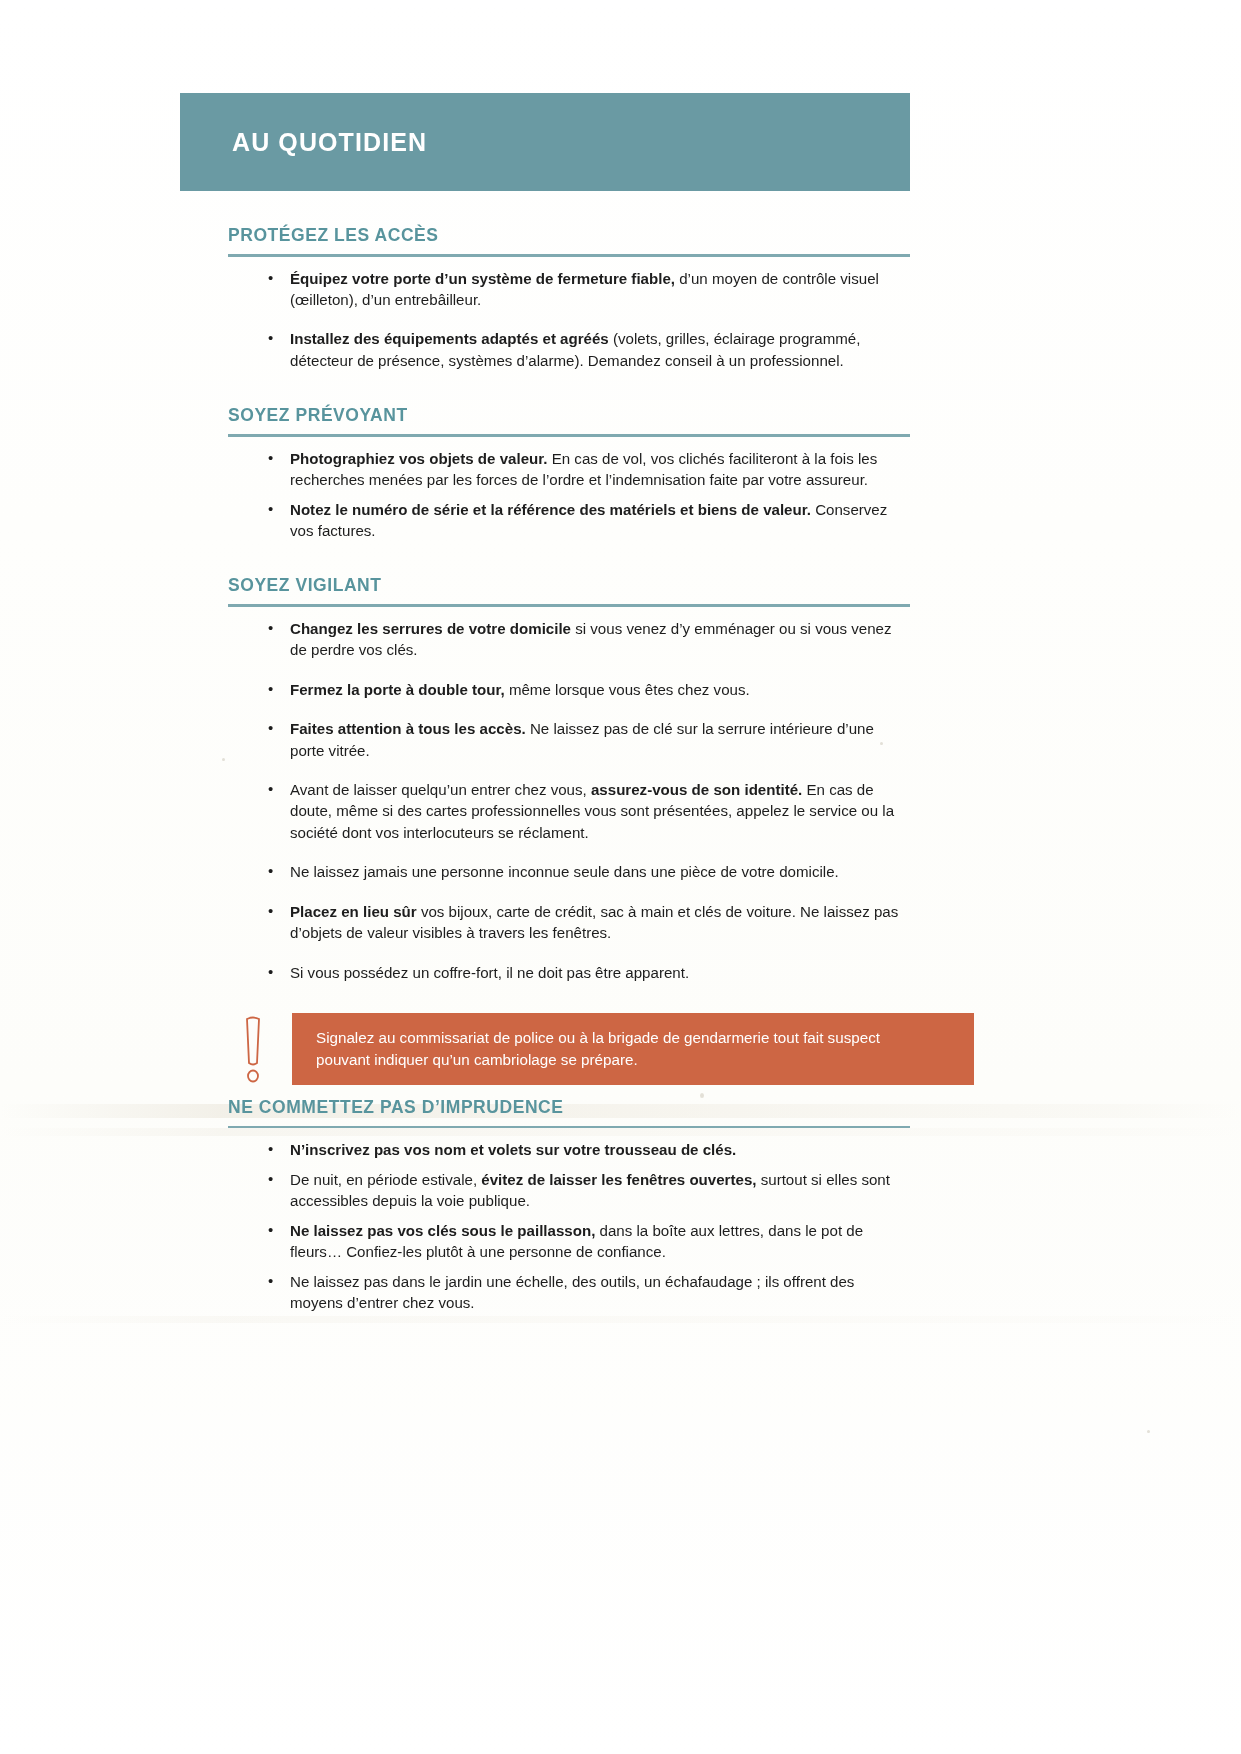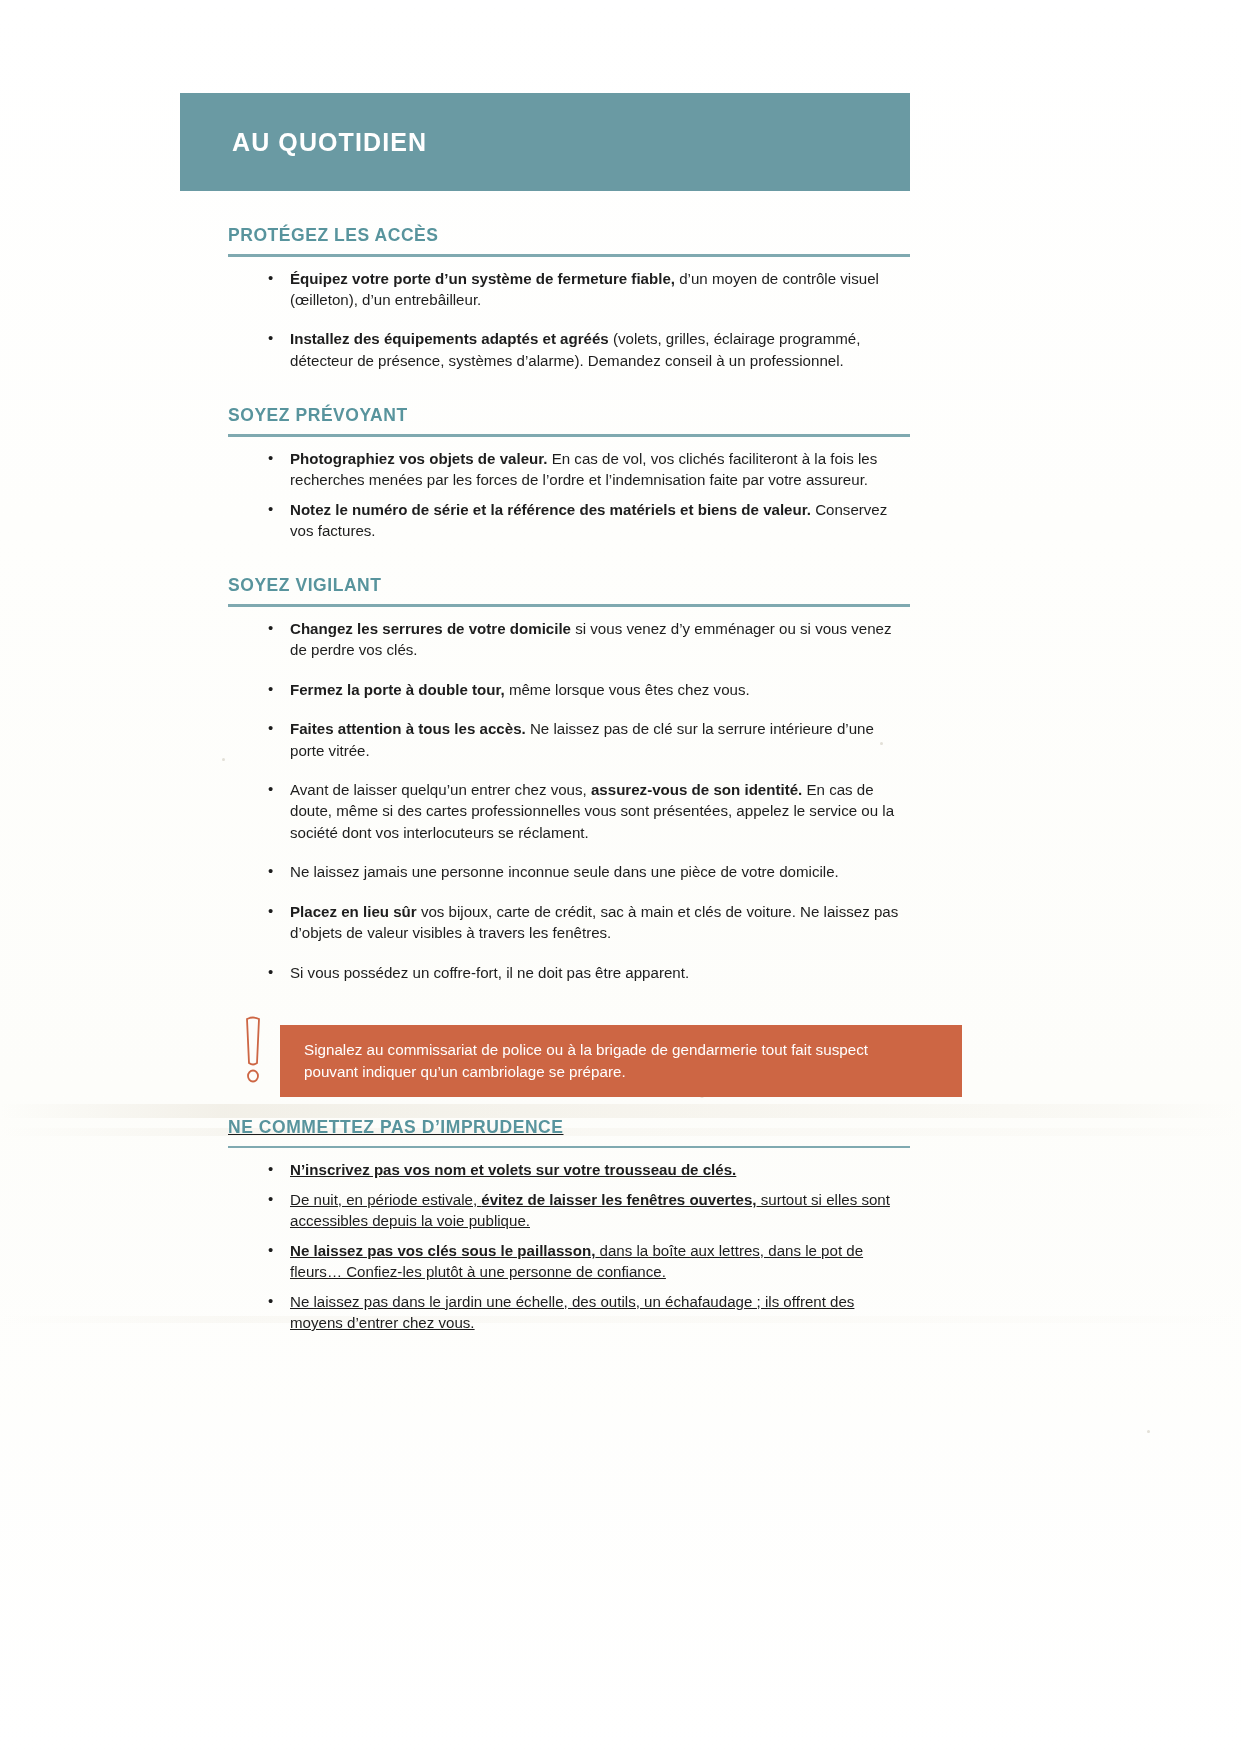--- a/index.html
+++ b/index.html
@@ -60,21 +60,21 @@
     font-size: 25px;
     font-weight: 600;
     letter-spacing: 1.1px;
   }
 
   
   .section {
     margin-left: 48px;
     margin-top: 34px;
   }
-  .section.tight { margin-top: 32px; text-decoration: underline; }
+  .section.tight { margin-top: 12px; }
 
   .section-head {
     color: #58949d;
     font-size: 17.5px;
     font-weight: 600;
     letter-spacing: .55px;
     padding-bottom: 8px;
   }
   .section-rule {
     height: 2.5px;
@@ -119,28 +119,27 @@
   }
   .callout-mark {
     position: absolute;
     left: 10px;
     top: 2px;
     width: 30px;
     height: 70px;
   }
   .callout-box {
     position: absolute;
-    left: 52px;
+    left: 64px;
     top: 0;
     width: 682px;
     height: 72px;
     background: #cd6644;
     box-sizing: border-box;
     padding: 14px 24px 0 24px;
-    margin-top: 12px;
   }
   .callout-text {
     color: #ffffff;
     font-size: 15.2px;
     line-height: 1.45;
   }
 
   
   .speck {
     position: absolute;

